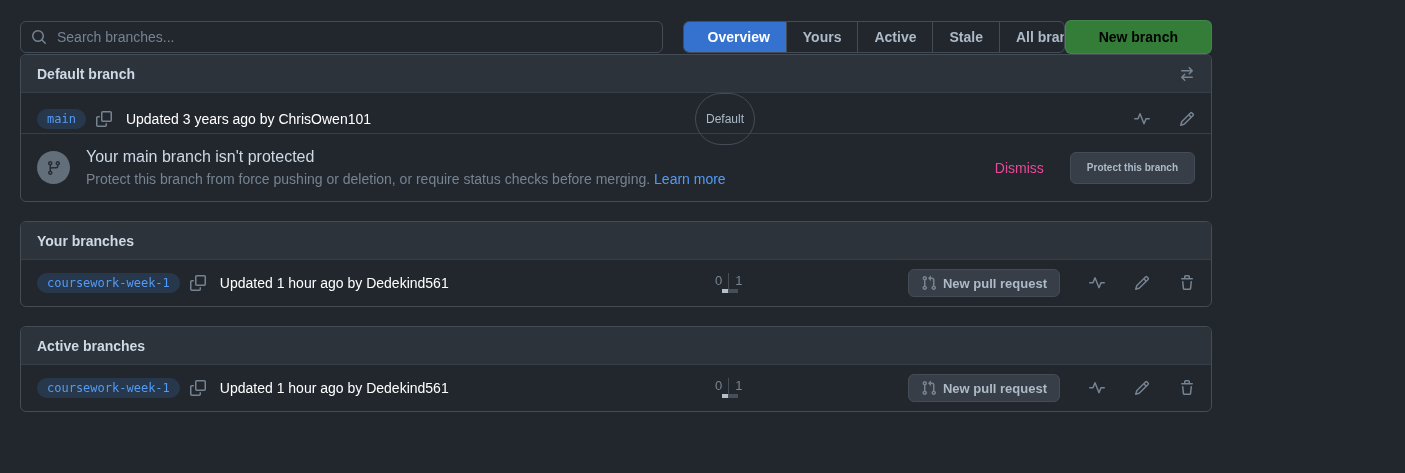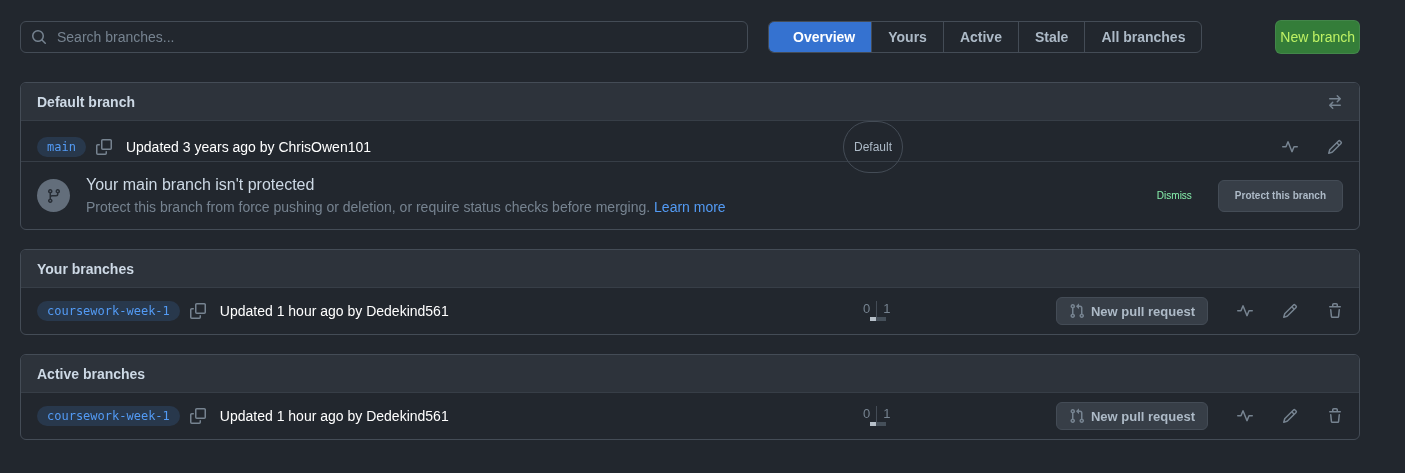--- a/index.html
+++ b/index.html
@@ -2,21 +2,21 @@
 <html><head>
 <meta charset="utf-8">
 <style>
   * { box-sizing: border-box; }
   html,body { margin:0; padding:0; }
   body {
     width:1405px; height:473px; overflow:hidden;
     background:#22272e; color:#adbac7;
     font-family:"Liberation Sans", sans-serif; font-size:14px;
   }
-  .wrap { width:1340px; margin-left:20px; padding-top:20px; position:relative; }
+  .wrap { width:1192px; margin-left:20px; padding-top:20px; position:relative; }
 
   
   .topbar { display:flex; align-items:center; }
   .search {
     width:728px; height:32px; border:1px solid #444c56; border-radius:6px;
     background:#22272e; display:flex; align-items:center; padding:0 10px; gap:8px;
   }
   .search svg { flex:none; color:#768390; }
   .search input {
     flex:1; background:transparent; border:none; outline:none;
@@ -30,31 +30,31 @@
   }
   .tab {
     display:flex; align-items:center; padding:0 16px; cursor:pointer;
     font-size:14px; font-weight:600; color:#adbac7; border-left:1px solid #444c56;
     white-space:nowrap;
   }
   .tab:first-child { border-left:none; }
   .tab.selected { background:#3572d0; color:#ffffff;padding-left:24px; }
 
   .btn-green {
-    margin-left:auto; height:34px; padding:0 4px; cursor:pointer;
-    background:#347d39; color:#bef264; font-weight:400; font-size:14px;
+    margin-left:auto; height:34px; padding:0 33px; cursor:pointer;
+    background:#347d39; color:#000000; font-weight:700; font-size:14px;
     border:1px solid rgba(205,217,229,0.1); border-radius:6px;
     display:flex; align-items:center; white-space:nowrap;
   }
 
   
   .card {
     border:1px solid #444c56; border-radius:6px; background:#22272e; overflow:hidden;
   }
-  .card.first { margin-top:28px; }
+  .card.first { }
   .card.next  { margin-top:19px; }
   .card-header {
     height:37px; display:flex; align-items:center; padding:0 16px;
     background:#2d333b; font-size:14px; font-weight:600; color:#cdd9e5;
   }
   .card-header .spacer { flex:1; }
   .icon-btn { color:#768390; display:flex; align-items:center; cursor:pointer; }
 
   .row {
     display:grid; grid-template-columns:minmax(0,1fr) 230px 280px;
@@ -105,21 +105,21 @@
   }
   .notice-icon {
     width:33px; height:33px; border-radius:50%; background:#636e7b; color:#272d35;
     display:flex; align-items:center; justify-content:center; flex:none;
   }
   .notice-body { flex:1; }
   .notice-title { font-size:16px; font-weight:400; color:#cdd9e5; margin-bottom:5px; }
   .notice-desc { font-size:14px; color:#768390; }
   .link { color:#539bf5; cursor:pointer; text-decoration:none; }
   .notice-actions { display:flex; align-items:center; gap:26px; }
-  .dismiss { color:#86efac; font-size:10px; cursor:pointer; }
+  .dismiss { color:#ec4899; font-size:14px; cursor:pointer; }
   .btn-protect { height:32px; font-size:10px; padding:0 16px; }
 </style>
 </head>
 <body>
 
 <svg width="0" height="0" style="position:absolute" aria-hidden="true">
   <defs>
     <g id="i-search">
         <path fill="currentColor" d="M10.68 11.74a6 6 0 0 1-7.922-8.982 6 6 0 0 1 8.982 7.922l3.04 3.04a.749.749 0 0 1-.326 1.275.749.749 0 0 1-.734-.215ZM11.5 7a4.499 4.499 0 1 0-8.997 0A4.499 4.499 0 0 0 11.5 7Z"></path>
       </g>

